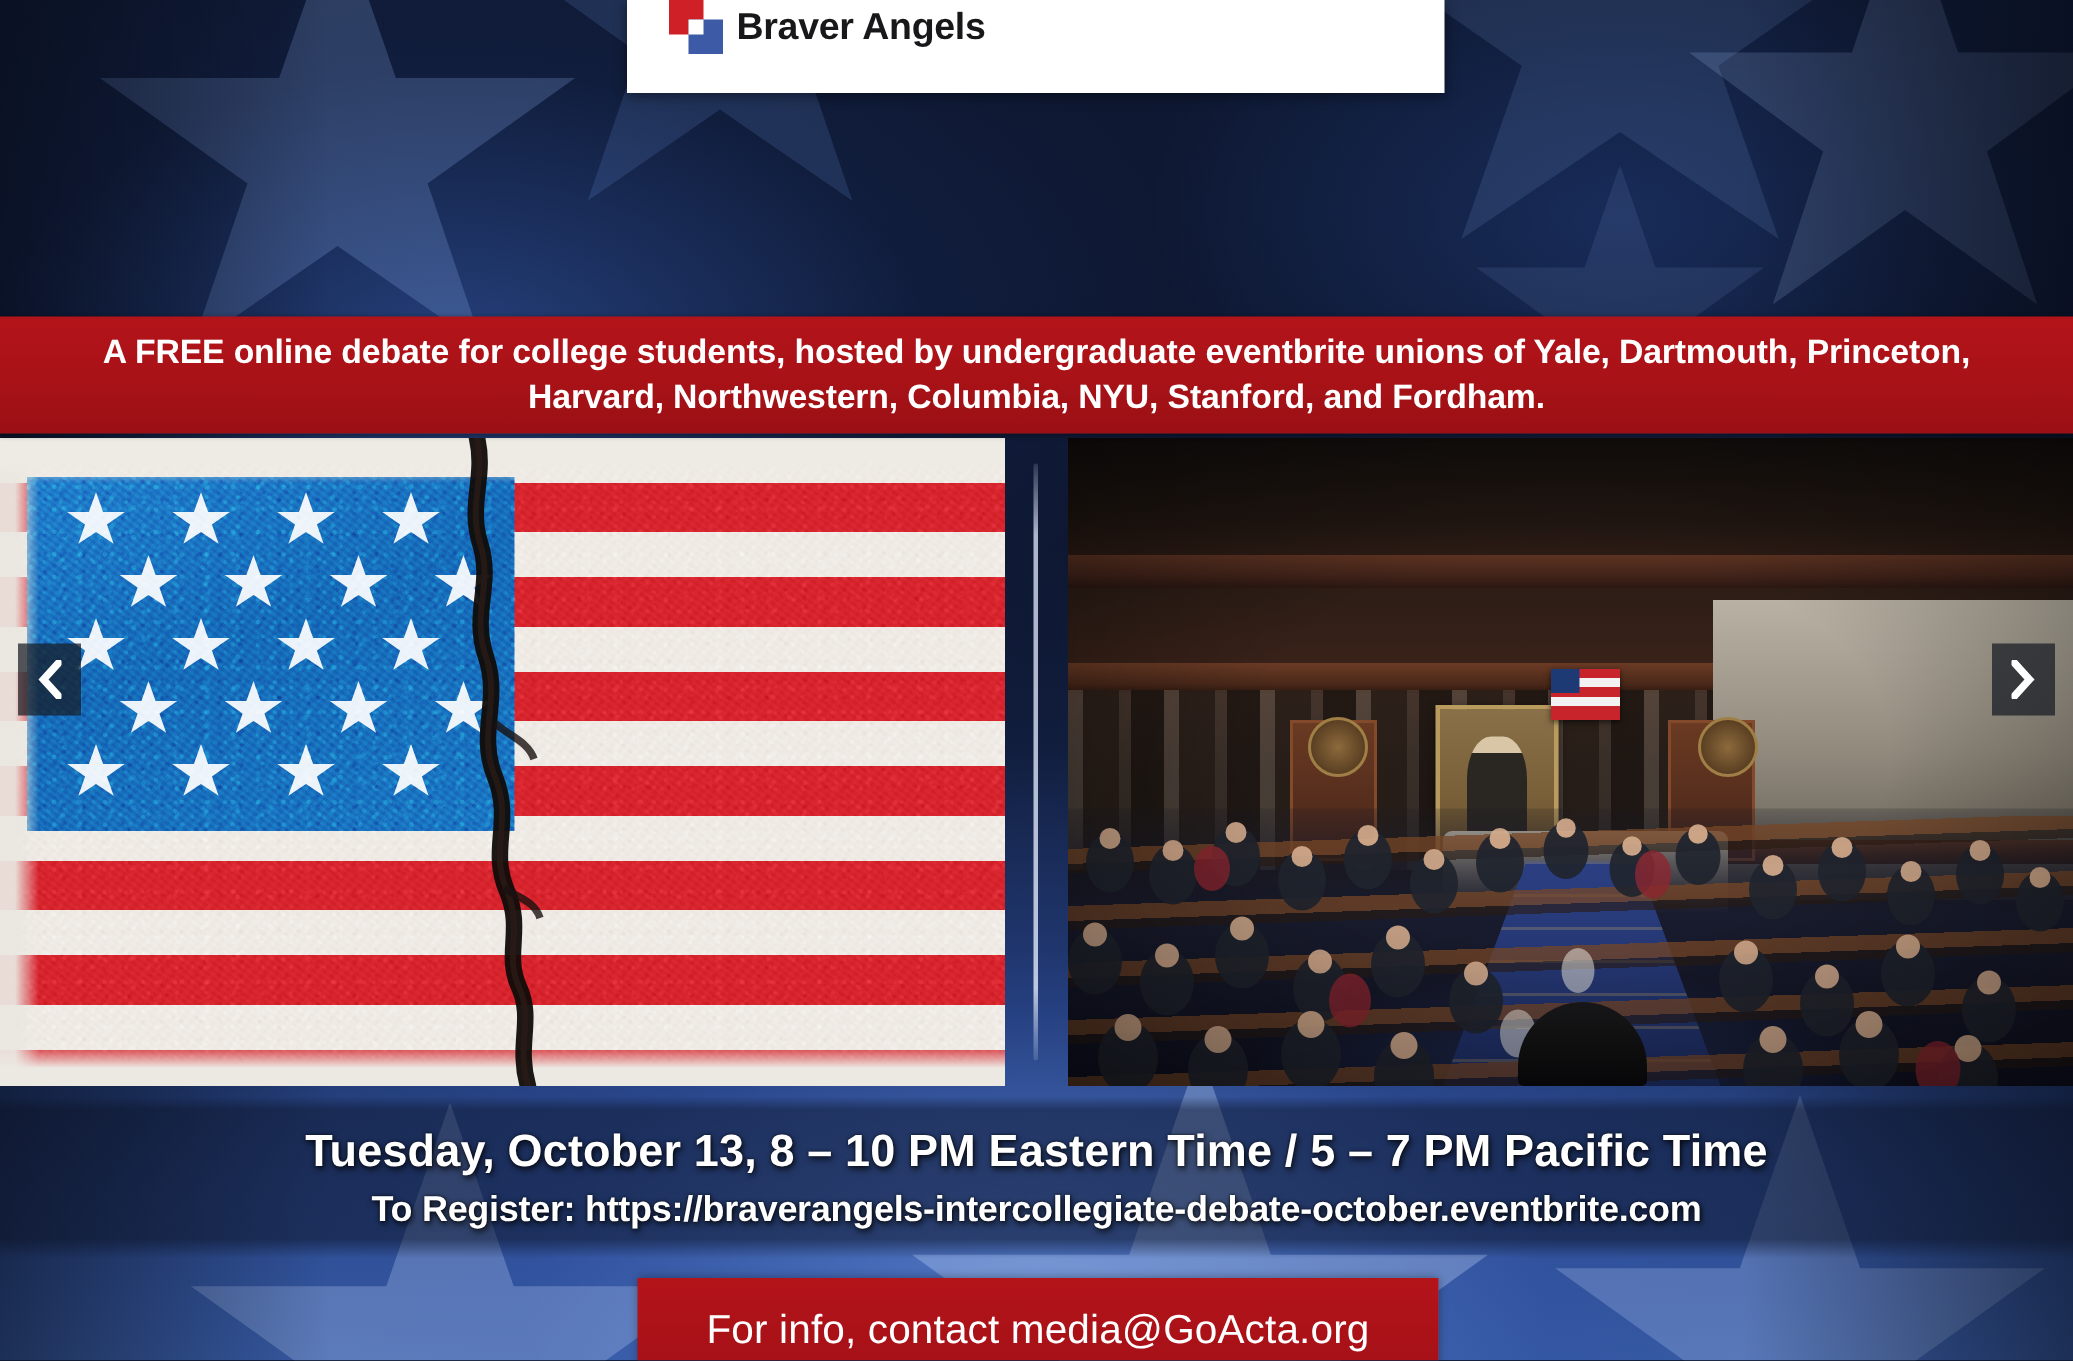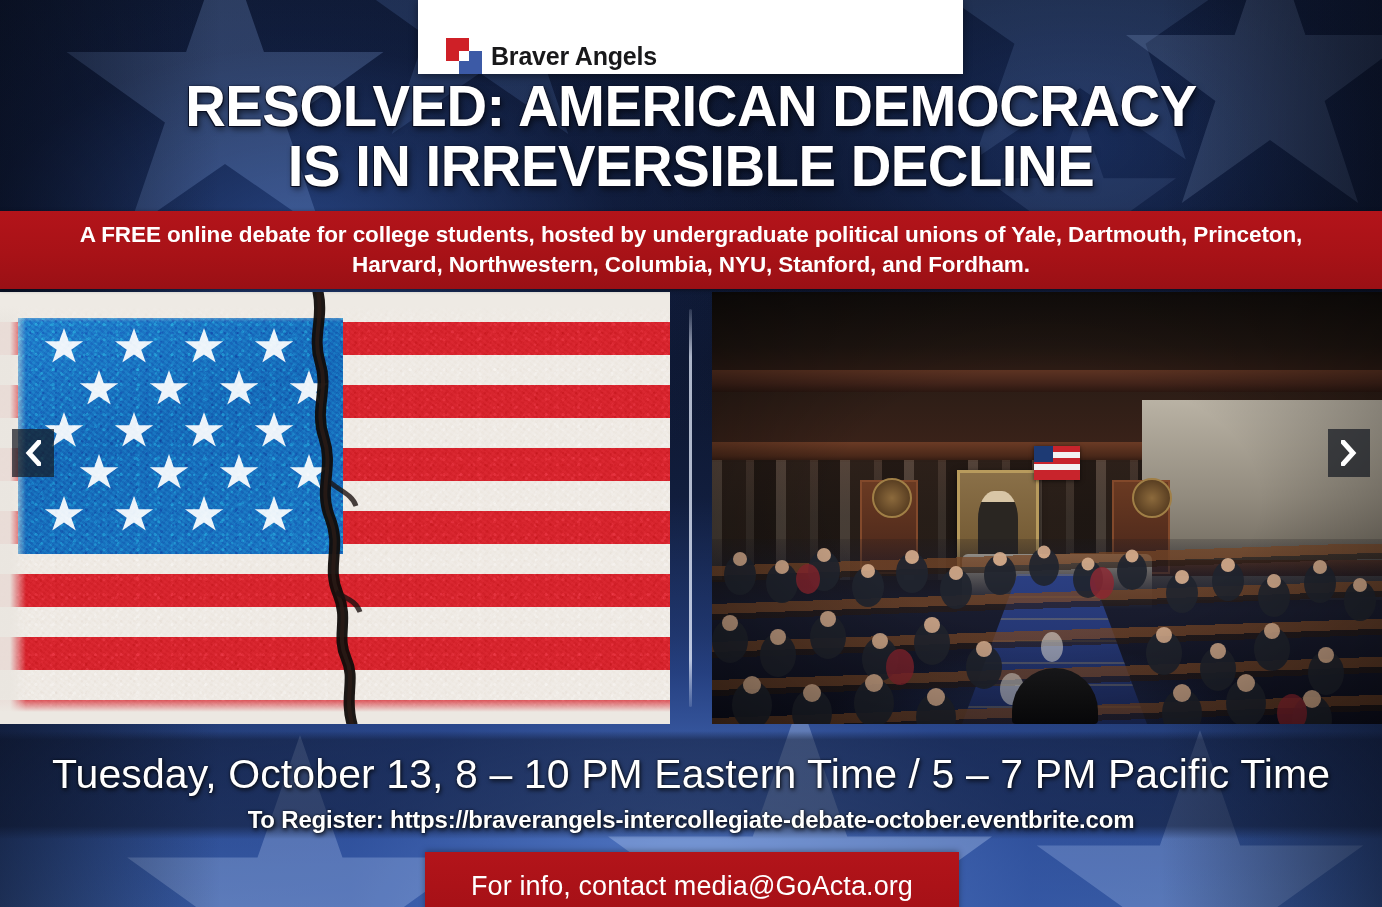--- a/index.html
+++ b/index.html
@@ -51,24 +51,24 @@
   .bg-vignette {
     position: absolute; inset: 0;
     background:
       linear-gradient(90deg, rgba(6,10,22,0.55) 0%, rgba(6,10,22,0) 16%, rgba(6,10,22,0) 84%, rgba(6,10,22,0.55) 100%);
     pointer-events: none;
   }
 
   
   .logo-bar {
     position: absolute;
-    left: 418px; top: 0; width: 545px; height: 74px;
+    left: 418px; top: 0; width: 545px; height: 62px;
     background: #ffffff;
     display: flex;
-    align-items: flex-end;
+    align-items: flex-start;
     box-shadow: 0 2px 8px rgba(0,0,0,0.45);
     z-index: 6;
   }
 
   .ba-logo {
     display: flex; align-items: center;
     margin-left: 28px;
   }
   .ba-mark {
     position: relative;
@@ -422,22 +422,22 @@
     left: 0; top: 731px; width: 1382px; height: 108px;
     z-index: 4;
     background: linear-gradient(180deg, rgba(10,16,34,0.0) 0%, rgba(10,16,34,0.45) 8%, rgba(10,16,34,0.5) 88%, rgba(10,16,34,0.0) 100%);
   }
   .footer-line {
     text-align: center;
     color: #ffffff;
     white-space: nowrap;
   }
   .footer-line.when {
-    font-size: 41px;
-    font-weight: 400;
+    font-size: 30px;
+    font-weight: 700;
     letter-spacing: 0.1px;
     padding-top: 20px;
     text-shadow: 1px 2px 4px rgba(0,0,0,0.8), 0 0 2px rgba(0,0,0,0.7);
     text-align: center;
   }
   .footer-line.register {
     font-size: 24px;
     font-weight: 700;
     letter-spacing: -0.2px;
     padding-top: 8px;
@@ -487,27 +487,23 @@
         <div class="sq-red"></div>
         <div class="sq-blue"></div>
         <div class="sq-white"></div>
       </div>
       <div class="ba-text">Braver Angels</div>
     </div>
 
 
   </div>
 
-  <div class="headline">
-    <div class="line">RESOLVED: AMERICAN DEMOCRACY</div>
-    <div class="line">IS IN IRREVERSIBLE DECLINE</div>
-  </div>
 
   <div class="red-banner">
-    <div class="txt">A FREE online debate for college students, hosted by undergraduate political unions of Yale, Dartmouth, Princeton, Harvard, Northwestern, Columbia, NYU, Stanford, and Fordham.</div>
+    <div class="txt">A FREE online debate for college students, hosted by undergraduate eventbrite unions of Yale, Dartmouth, Princeton, Harvard, Northwestern, Columbia, NYU, Stanford, and Fordham.</div>
   </div>
 
   <div class="image-row">
 
     <div class="flag-photo">
       <div class="flag-stripes"></div>
       <div class="flag-canton">
         <div class="st" style="left:26px;  top:10px;"></div>
         <div class="st" style="left:96px;  top:10px;"></div>
         <div class="st" style="left:166px; top:10px;"></div>

